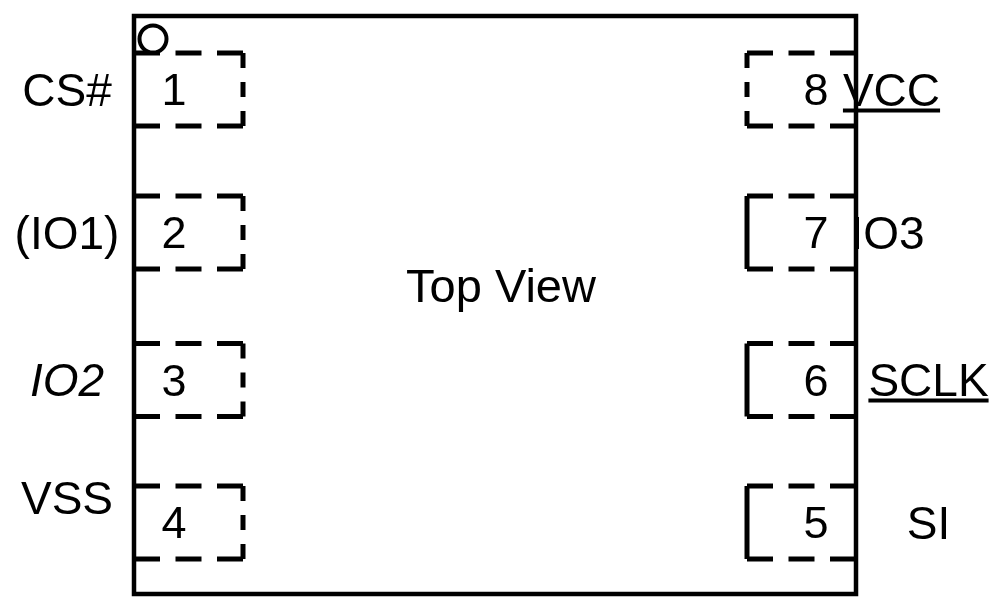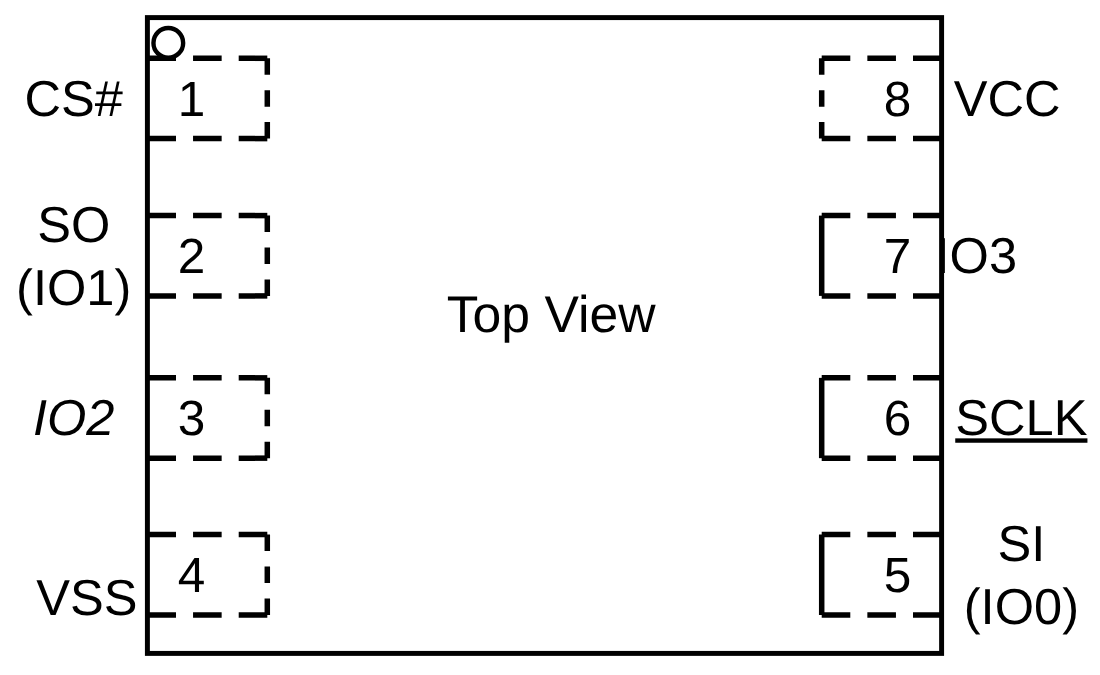--- a/index.html
+++ b/index.html
@@ -106,36 +106,34 @@
         <text x="816" y="232.5" text-anchor="middle" dominant-baseline="central" class="num-text" fill="#000000">7</text>
         <text x="816" y="89.5" text-anchor="middle" dominant-baseline="central" class="num-text" fill="#000000">8</text>
       </g>
     <text class="title-text" x="501" y="285" text-anchor="middle" dominant-baseline="central">Top View</text>
   </svg>
   <div id="labels">
       <div class="pin-label" style="top: 89.5px; left: 0px; width: 134px;">
         <div>CS#</div>
       </div>
       <div class="pin-label" style="top: 232.5px; left: 0px; width: 134px;">
-        <div>SO</div>
         <div>(IO1)</div>
       </div>
       <div class="pin-label" style="top: 380px; left: 0px; width: 134px; font-style: italic;">
         <div>IO2</div>
       </div>
-      <div class="pin-label" style="top: 544px; left: 0px; width: 134px; padding-left: 12px;">
+      <div class="pin-label" style="top: 498px; left: 0px; width: 134px;">
         <div>VSS</div>
       </div>
       <div class="pin-label" style="top: 522.5px; left: 857px; width: 143px;">
         <div>SI</div>
-        <div>(IO0)</div>
       </div>
       <div class="pin-label" style="top: 380px; left: 857px; width: 143px; text-decoration: underline;">
         <div>SCLK</div>
       </div>
       <div class="pin-label" style="top: 232.5px; left: 816px; width: 143px;">
         <div>IO3</div>
       </div>
-      <div class="pin-label" style="top: 89.5px; left: 844px; width: 143px;">
+      <div class="pin-label" style="top: 89.5px; left: 820px; width: 143px; text-decoration: underline;">
         <div>VCC</div>
       </div>
     </div>
 </div>
 
 </body></html>

